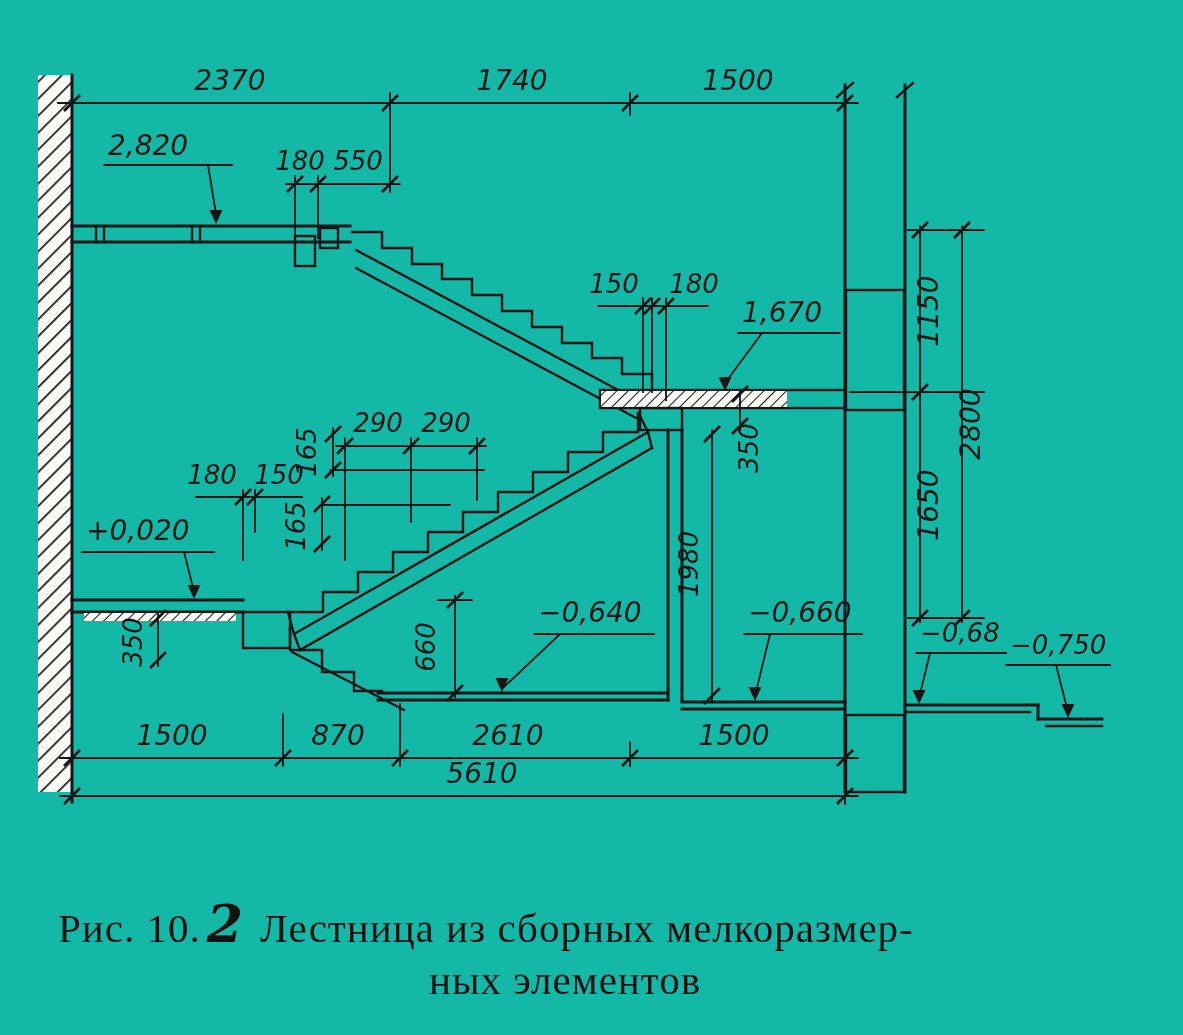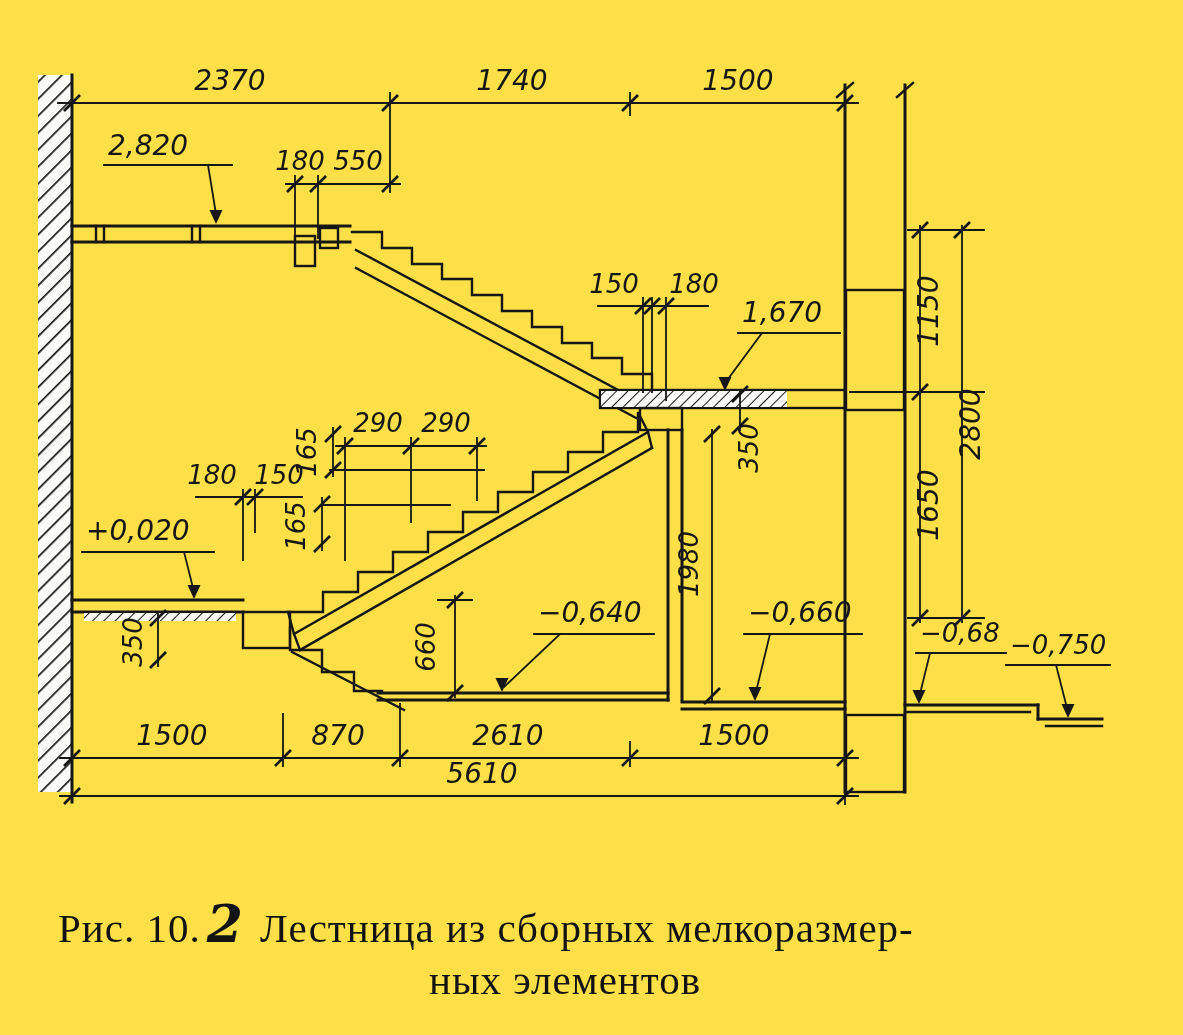--- a/index.html
+++ b/index.html
@@ -1,19 +1,19 @@
 <!DOCTYPE html>
 <html><head>
 <meta charset="utf-8">
 <style>
   html,body{margin:0;padding:0;background:#e9e9e6;}
   .sheet{
     position:relative;
     width:1183px;height:1035px;
-    background:#fde047;
+    background:#14b8a6;
     overflow:hidden;
     font-family:"DejaVu Sans",sans-serif;
   }
   svg{display:block;}
   .st{stroke:#161616;stroke-width:3;fill:none;stroke-linecap:square;}
   .st2{stroke:#161616;stroke-width:2.4;fill:none;stroke-linecap:square;}
   .dl{stroke:#161616;stroke-width:1.8;fill:none;stroke-linecap:square;}
   .dim{font:italic 400 26px "DejaVu Sans",sans-serif;fill:#161616;}
   .dimb{font:italic 400 28px "DejaVu Sans",sans-serif;fill:#161616;}
   .cap{font:400 41px "Liberation Serif",serif;fill:#121212;letter-spacing:1px;}

